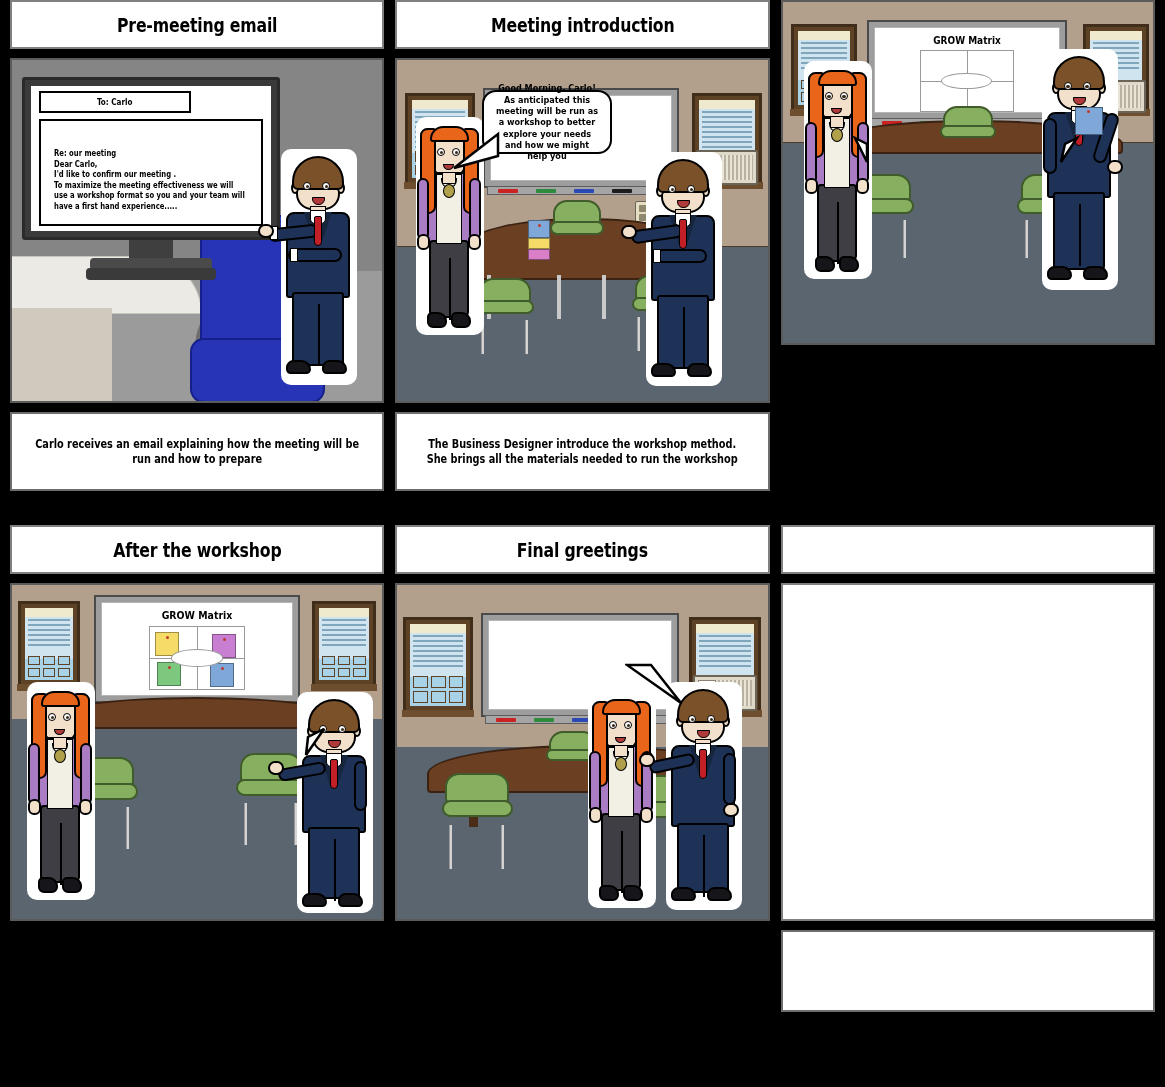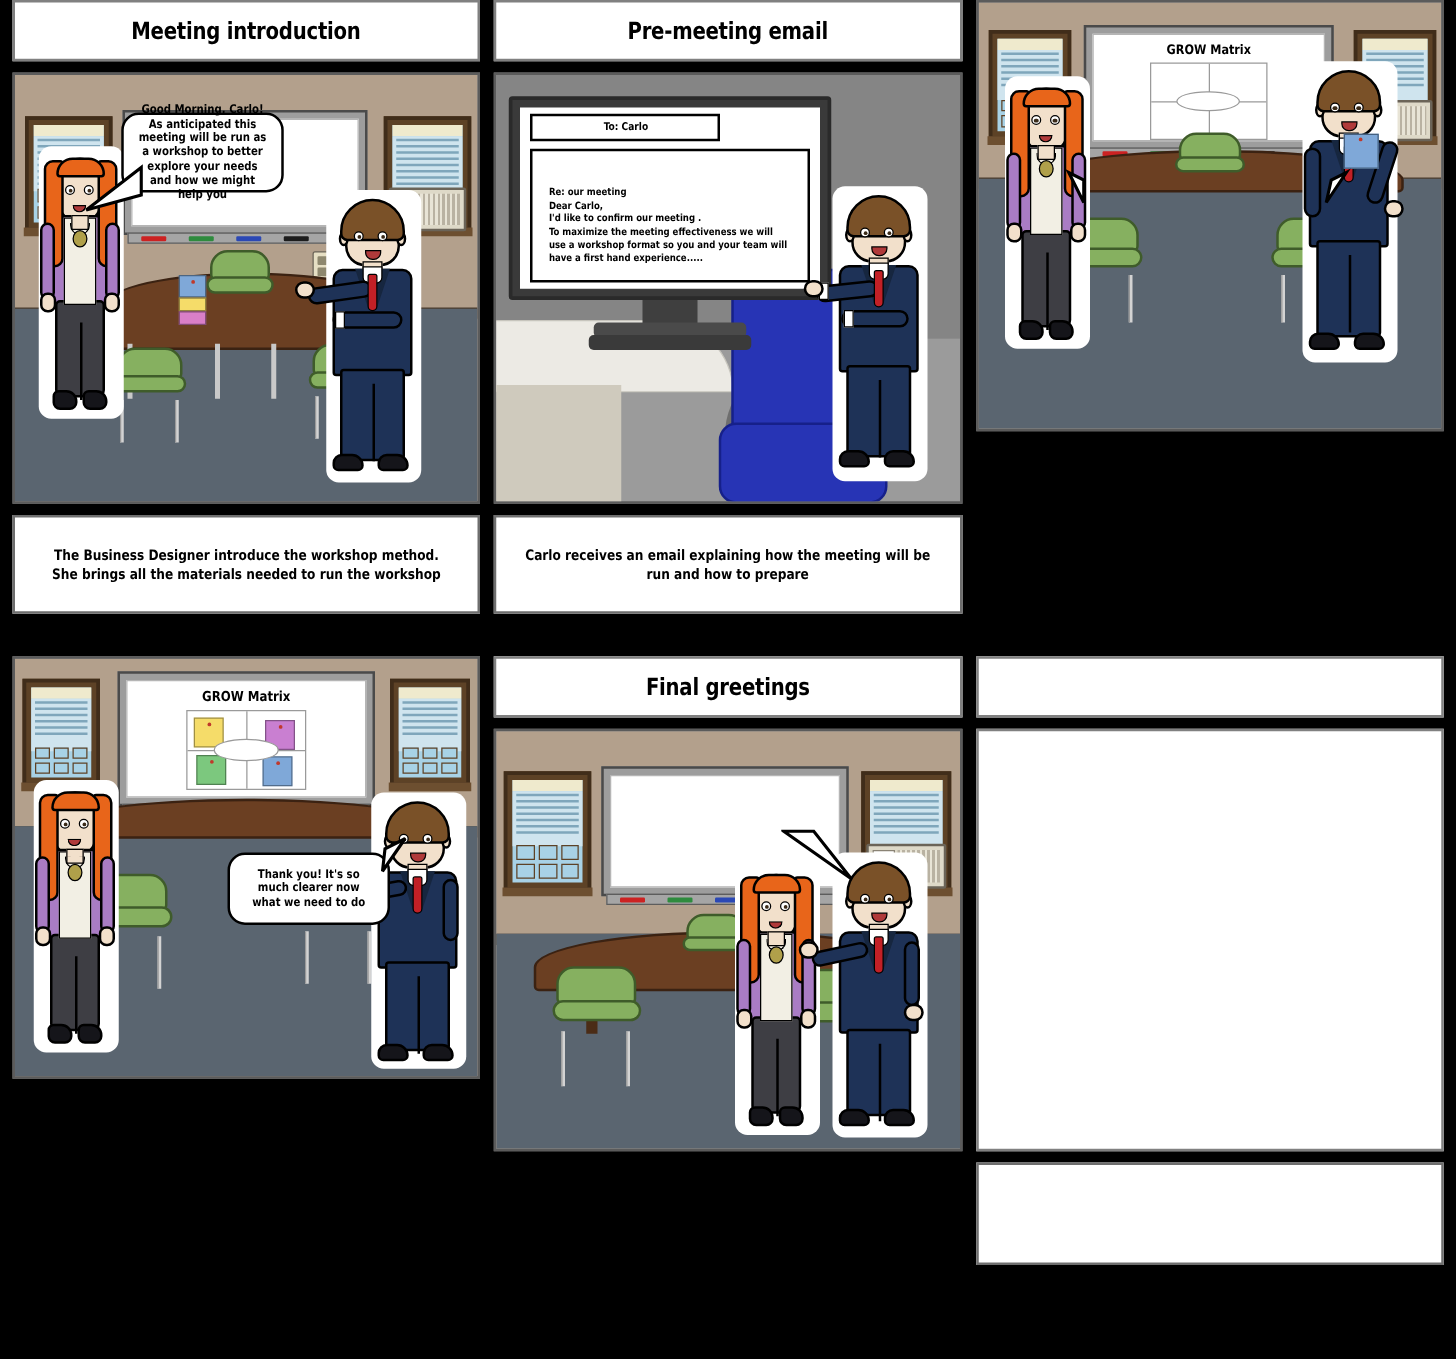--- a/index.html
+++ b/index.html
@@ -163,188 +163,20 @@
 </style>
 </head>
 <body>
 
 <div class="board">
 
   <div class="row row1">
 
     <div class="cell">
       <div class="title-bar">
-        <div class="title-txt">Meeting introduction</div>
-      </div>
-      <div class="scene">
-        <div class="room"></div>
-        <div class="baseboard" style="top:186px;"></div>
-        <div class="floor" style="height:154px;"></div>
-
-        <div class="window" style="left:8px;top:33px;width:70px;height:92px;">
-          <div class="win-inner">
-            <div class="blind-top"></div>
-            <div class="blind" style="top:9px;height:44px;padding:2px 3px;">
-              <div class="blind-slat"></div>
-                <div class="blind-slat"></div>
-                <div class="blind-slat"></div>
-              <div class="blind-slat"></div>
-                <div class="blind-slat"></div>
-                <div class="blind-slat"></div>
-              <div class="blind-slat"></div>
-                <div class="blind-slat"></div>
-            </div>
-            <div class="pane-grid">
-              <div class="pane"></div>
-                <div class="pane"></div>
-                <div class="pane"></div>
-              <div class="pane"></div>
-                <div class="pane"></div>
-                <div class="pane"></div>
-            </div>
-          </div>
-          <div class="sill"></div>
-        </div>
-
-        <div class="window" style="left:295px;top:33px;width:70px;height:92px;">
-          <div class="win-inner">
-            <div class="blind-top"></div>
-            <div class="blind" style="top:9px;height:44px;padding:2px 3px;">
-              <div class="blind-slat"></div>
-                <div class="blind-slat"></div>
-                <div class="blind-slat"></div>
-              <div class="blind-slat"></div>
-                <div class="blind-slat"></div>
-                <div class="blind-slat"></div>
-              <div class="blind-slat"></div>
-                <div class="blind-slat"></div>
-            </div>
-          </div>
-          <div class="sill"></div>
-        </div>
-        <div class="ac" style="left:299px;top:90px;width:62px;height:35px;">
-          <div class="ac-panel"></div>
-          <div class="ac-grill"></div>
-        </div>
-        <div class="outlet" style="left:238px;top:141px;">
-          <i style="top:3px;"></i>
-            <i style="top:12px;"></i>
-        </div>
-
-        <div class="whiteboard" style="left:86px;top:28px;width:196px;height:100px;">
-          <div class="wb-face"></div>
-          <div class="wb-tray">
-            <div class="marker" style="left:10px;background:#cc2222;"></div>
-            <div class="marker" style="left:48px;background:#2e8b3e;"></div>
-            <div class="marker" style="left:86px;background:#2b48b5;"></div>
-            <div class="marker" style="left:124px;background:#1c1c1c;"></div>
-          </div>
-        </div>
-
-        <div class="table" style="left:72px;top:158px;width:230px;height:62px;"></div>
-        <div class="tleg" style="left:90px;top:215px;height:44px;"></div>
-        <div class="tleg" style="left:160px;top:215px;height:44px;"></div>
-        <div class="tleg" style="left:205px;top:215px;height:44px;"></div>
-
-        <div class="chair" style="left:156px;top:140px;width:48px;height:46px;">
-          <div class="ch-back"></div>
-            <div class="ch-seat"></div>
-        </div>
-        <div class="chair" style="left:82px;top:218px;width:52px;height:48px;">
-          <div class="ch-back"></div>
-            <div class="ch-seat"></div>
-          <div class="ch-leg" style="left:2px;top:42px;height:34px;"></div>
-          <div class="ch-leg" style="left:46px;top:42px;height:34px;"></div>
-        </div>
-        <div class="chair" style="left:238px;top:215px;width:52px;height:48px;">
-          <div class="ch-back"></div>
-            <div class="ch-seat"></div>
-          <div class="ch-leg" style="left:2px;top:42px;height:34px;"></div>
-          <div class="ch-leg" style="left:46px;top:42px;height:34px;"></div>
-        </div>
-
-        <div class="pi-stack" style="left:131px;top:160px;width:22px;height:40px;">
-          <div style="top:0;height:18px;background:#7fa8d8;">
-              <span class="pin"></span>
-            </div>
-          <div style="top:18px;height:11px;background:#f5dc69;"></div>
-          <div style="top:29px;height:11px;background:#d97fc8;"></div>
-        </div>
-
-        <div class="person woman" style="left:22px;top:60px;width:62px;height:212px;">
-          <div class="halo"></div>
-          <div class="hair-back"></div>
-          <div class="face"></div>
-          <div class="bang"></div>
-          <div class="hair-l"></div>
-          <div class="hair-r"></div>
-          <div class="eye" style="left:18px;top:28px;">
-              <i></i>
-            </div>
-          <div class="eye" style="left:33px;top:28px;">
-              <i></i>
-            </div>
-          <div class="mouth" style="left:24px;top:44px;width:11px;height:6px;"></div>
-          <div class="neck"></div>
-          <div class="cardigan"></div>
-          <div class="shirt"></div>
-          <div class="chain"></div>
-          <div class="pendant"></div>
-          <div class="arm" style="left:-2px;"></div>
-          <div class="arm" style="left:50px;"></div>
-          <div class="hand" style="left:-2px;"></div>
-          <div class="hand" style="left:49px;"></div>
-          <div class="pants"></div>
-          <div class="boot" style="left:8px;"></div>
-          <div class="boot" style="left:32px;"></div>
-        </div>
-
-        <div class="person man" style="left:252px;top:95px;width:70px;height:228px;">
-          <div class="halo"></div>
-          <div class="hair"></div>
-          <div class="face"></div>
-          <div class="ear" style="left:7px;"></div>
-          <div class="ear" style="left:53px;"></div>
-          <div class="eye" style="left:19px;top:30px;">
-              <i></i>
-            </div>
-          <div class="eye" style="left:38px;top:30px;">
-              <i></i>
-            </div>
-          <div class="mouth" style="left:28px;top:45px;width:13px;height:8px;"></div>
-          <div class="neck"></div>
-          <div class="jacket"></div>
-          <div class="lapel-l"></div>
-          <div class="lapel-r"></div>
-          <div class="collar"></div>
-          <div class="tie"></div>
-          <div class="arm" style="left:-18px;top:72px;width:52px;height:14px;border-radius:8px;transform:rotate(-8deg);"></div>
-          <div class="hand" style="left:-28px;top:70px;"></div>
-          <div class="arm" style="left:2px;top:94px;width:56px;height:14px;border-radius:8px;"></div>
-          <div class="cuff" style="left:4px;top:94px;width:8px;height:14px;"></div>
-          <div class="trousers"></div>
-          <div class="shoe" style="left:2px;"></div>
-          <div class="shoe" style="left:38px;"></div>
-        </div>
-
-        <div class="bubble" style="left:85px;top:30px;width:130px;height:64px;">
-          <span style="white-space:pre-line;">Good Morning, Carlo!
-As anticipated this meeting will be run as a workshop to better explore your needs and how we might help you</span>
-        </div>
-        <svg class="tail" style="left:55px;top:70px;width:48px;height:42px;" viewBox="0 0 48 42">
-          <polygon points="46,4 46,26 2,38" fill="#fff" stroke="#000" stroke-width="2.5"></polygon>
-        </svg>
-      </div>
-      <div class="caption-box">
-        <div class="caption-txt">The Business Designer introduce the workshop method. She brings all the materials needed to run the workshop</div>
-      </div>
-    </div>
-
-    <div class="cell">
-      <div class="title-bar">
         <div class="title-txt">Pre-meeting email</div>
       </div>
       <div class="scene">
         <div class="office">
           <div class="office-wall-d"></div>
           <div class="office-floor"></div>
         </div>
 
         <div class="desk" style="left:-10px;top:196px;width:200px;height:58px;border-radius:0 60px 0 0;"></div>
         <div class="desk-front" style="left:-10px;top:248px;width:110px;height:100px;"></div>
@@ -398,113 +230,119 @@
           <div class="shoe" style="left:2px;"></div>
           <div class="shoe" style="left:38px;"></div>
         </div>
       </div>
       <div class="caption-box">
         <div class="caption-txt">Carlo receives an email explaining how the meeting will be run and how to prepare</div>
       </div>
     </div>
 
     <div class="cell">
+      <div class="title-bar">
+        <div class="title-txt">Meeting introduction</div>
+      </div>
       <div class="scene">
         <div class="room"></div>
-        <div class="baseboard" style="top:140px;"></div>
-        <div class="floor" style="height:200px;"></div>
-
-        <div class="window" style="left:8px;top:22px;width:66px;height:88px;">
+        <div class="baseboard" style="top:186px;"></div>
+        <div class="floor" style="height:154px;"></div>
+
+        <div class="window" style="left:8px;top:33px;width:70px;height:92px;">
           <div class="win-inner">
             <div class="blind-top"></div>
-            <div class="blind" style="top:9px;height:40px;padding:2px 3px;">
-              <div class="blind-slat"></div>
-                <div class="blind-slat"></div>
-                <div class="blind-slat"></div>
-              <div class="blind-slat"></div>
-                <div class="blind-slat"></div>
+            <div class="blind" style="top:9px;height:44px;padding:2px 3px;">
+              <div class="blind-slat"></div>
+                <div class="blind-slat"></div>
+                <div class="blind-slat"></div>
+              <div class="blind-slat"></div>
+                <div class="blind-slat"></div>
+                <div class="blind-slat"></div>
+              <div class="blind-slat"></div>
                 <div class="blind-slat"></div>
             </div>
             <div class="pane-grid">
               <div class="pane"></div>
                 <div class="pane"></div>
                 <div class="pane"></div>
               <div class="pane"></div>
                 <div class="pane"></div>
                 <div class="pane"></div>
             </div>
           </div>
           <div class="sill"></div>
         </div>
-        <div class="window" style="left:300px;top:22px;width:66px;height:88px;">
+
+        <div class="window" style="left:295px;top:33px;width:70px;height:92px;">
           <div class="win-inner">
             <div class="blind-top"></div>
-            <div class="blind" style="top:9px;height:40px;padding:2px 3px;">
-              <div class="blind-slat"></div>
-                <div class="blind-slat"></div>
-                <div class="blind-slat"></div>
-              <div class="blind-slat"></div>
-                <div class="blind-slat"></div>
+            <div class="blind" style="top:9px;height:44px;padding:2px 3px;">
+              <div class="blind-slat"></div>
+                <div class="blind-slat"></div>
+                <div class="blind-slat"></div>
+              <div class="blind-slat"></div>
+                <div class="blind-slat"></div>
+                <div class="blind-slat"></div>
+              <div class="blind-slat"></div>
                 <div class="blind-slat"></div>
             </div>
           </div>
           <div class="sill"></div>
         </div>
-        <div class="ac" style="left:303px;top:78px;width:60px;height:33px;">
+        <div class="ac" style="left:299px;top:90px;width:62px;height:35px;">
           <div class="ac-panel"></div>
           <div class="ac-grill"></div>
         </div>
-        <div class="outlet" style="left:245px;top:112px;">
+        <div class="outlet" style="left:238px;top:141px;">
           <i style="top:3px;"></i>
             <i style="top:12px;"></i>
         </div>
-        <div class="wall-note" style="left:292px;top:105px;width:28px;height:28px;">
-          <span class="pin" style="top:2px;"></span>
-        </div>
-
-        <div class="whiteboard" style="left:84px;top:18px;width:200px;height:100px;">
-          <div class="wb-face">
-            <div class="grow-wrap" style="left:0;right:0;top:6px;">
-              <div class="grow-title" style="font-size:10.5px;">GROW Matrix</div>
-              <div class="grow-grid" style="width:94px;height:62px;">
-                <div class="vline"></div>
-                  <div class="hline"></div>
-                <div class="grow-ell"></div>
-              </div>
-            </div>
-          </div>
+
+        <div class="whiteboard" style="left:86px;top:28px;width:196px;height:100px;">
+          <div class="wb-face"></div>
           <div class="wb-tray">
             <div class="marker" style="left:10px;background:#cc2222;"></div>
             <div class="marker" style="left:48px;background:#2e8b3e;"></div>
-            <div class="marker" style="left:88px;background:#2b48b5;"></div>
-            <div class="marker" style="left:128px;background:#1c1c1c;"></div>
-          </div>
-        </div>
-
-        <div class="table" style="left:40px;top:118px;width:300px;height:34px;border-radius:50% 50% 4px 4px / 70% 70% 4px 4px;"></div>
-        <div class="tleg wood" style="left:72px;top:148px;height:34px;"></div>
-
-        <div class="chair" style="left:160px;top:104px;width:50px;height:42px;">
-          <div class="ch-back"></div>
-            <div class="ch-seat"></div>
-        </div>
-        <div class="chair" style="left:72px;top:172px;width:56px;height:52px;">
-          <div class="ch-back"></div>
-            <div class="ch-seat"></div>
-          <div class="ch-leg" style="left:4px;top:46px;height:38px;"></div>
-          <div class="ch-leg" style="left:48px;top:46px;height:38px;"></div>
-        </div>
-        <div class="chair" style="left:238px;top:172px;width:56px;height:52px;">
-          <div class="ch-back"></div>
-            <div class="ch-seat"></div>
-          <div class="ch-leg" style="left:4px;top:46px;height:38px;"></div>
-          <div class="ch-leg" style="left:48px;top:46px;height:38px;"></div>
-        </div>
-
-        <div class="person woman" style="left:24px;top:62px;width:62px;height:212px;">
+            <div class="marker" style="left:86px;background:#2b48b5;"></div>
+            <div class="marker" style="left:124px;background:#1c1c1c;"></div>
+          </div>
+        </div>
+
+        <div class="table" style="left:72px;top:158px;width:230px;height:62px;"></div>
+        <div class="tleg" style="left:90px;top:215px;height:44px;"></div>
+        <div class="tleg" style="left:160px;top:215px;height:44px;"></div>
+        <div class="tleg" style="left:205px;top:215px;height:44px;"></div>
+
+        <div class="chair" style="left:156px;top:140px;width:48px;height:46px;">
+          <div class="ch-back"></div>
+            <div class="ch-seat"></div>
+        </div>
+        <div class="chair" style="left:82px;top:218px;width:52px;height:48px;">
+          <div class="ch-back"></div>
+            <div class="ch-seat"></div>
+          <div class="ch-leg" style="left:2px;top:42px;height:34px;"></div>
+          <div class="ch-leg" style="left:46px;top:42px;height:34px;"></div>
+        </div>
+        <div class="chair" style="left:238px;top:215px;width:52px;height:48px;">
+          <div class="ch-back"></div>
+            <div class="ch-seat"></div>
+          <div class="ch-leg" style="left:2px;top:42px;height:34px;"></div>
+          <div class="ch-leg" style="left:46px;top:42px;height:34px;"></div>
+        </div>
+
+        <div class="pi-stack" style="left:131px;top:160px;width:22px;height:40px;">
+          <div style="top:0;height:18px;background:#7fa8d8;">
+              <span class="pin"></span>
+            </div>
+          <div style="top:18px;height:11px;background:#f5dc69;"></div>
+          <div style="top:29px;height:11px;background:#d97fc8;"></div>
+        </div>
+
+        <div class="person woman" style="left:22px;top:60px;width:62px;height:212px;">
           <div class="halo"></div>
           <div class="hair-back"></div>
           <div class="face"></div>
           <div class="bang"></div>
           <div class="hair-l"></div>
           <div class="hair-r"></div>
           <div class="eye" style="left:18px;top:28px;">
               <i></i>
             </div>
           <div class="eye" style="left:33px;top:28px;">
@@ -518,20 +356,182 @@
           <div class="pendant"></div>
           <div class="arm" style="left:-2px;"></div>
           <div class="arm" style="left:50px;"></div>
           <div class="hand" style="left:-2px;"></div>
           <div class="hand" style="left:49px;"></div>
           <div class="pants"></div>
           <div class="boot" style="left:8px;"></div>
           <div class="boot" style="left:32px;"></div>
         </div>
 
+        <div class="person man" style="left:252px;top:95px;width:70px;height:228px;">
+          <div class="halo"></div>
+          <div class="hair"></div>
+          <div class="face"></div>
+          <div class="ear" style="left:7px;"></div>
+          <div class="ear" style="left:53px;"></div>
+          <div class="eye" style="left:19px;top:30px;">
+              <i></i>
+            </div>
+          <div class="eye" style="left:38px;top:30px;">
+              <i></i>
+            </div>
+          <div class="mouth" style="left:28px;top:45px;width:13px;height:8px;"></div>
+          <div class="neck"></div>
+          <div class="jacket"></div>
+          <div class="lapel-l"></div>
+          <div class="lapel-r"></div>
+          <div class="collar"></div>
+          <div class="tie"></div>
+          <div class="arm" style="left:-18px;top:72px;width:52px;height:14px;border-radius:8px;transform:rotate(-8deg);"></div>
+          <div class="hand" style="left:-28px;top:70px;"></div>
+          <div class="arm" style="left:2px;top:94px;width:56px;height:14px;border-radius:8px;"></div>
+          <div class="cuff" style="left:4px;top:94px;width:8px;height:14px;"></div>
+          <div class="trousers"></div>
+          <div class="shoe" style="left:2px;"></div>
+          <div class="shoe" style="left:38px;"></div>
+        </div>
+
+        <div class="bubble" style="left:85px;top:30px;width:130px;height:64px;">
+          <span style="white-space:pre-line;">Good Morning, Carlo!
+As anticipated this meeting will be run as a workshop to better explore your needs and how we might help you</span>
+        </div>
+        <svg class="tail" style="left:55px;top:70px;width:48px;height:42px;" viewBox="0 0 48 42">
+          <polygon points="46,4 46,26 2,38" fill="#fff" stroke="#000" stroke-width="2.5"></polygon>
+        </svg>
+      </div>
+      <div class="caption-box">
+        <div class="caption-txt">The Business Designer introduce the workshop method. She brings all the materials needed to run the workshop</div>
+      </div>
+    </div>
+
+    <div class="cell">
+      <div class="scene">
+        <div class="room"></div>
+        <div class="baseboard" style="top:140px;"></div>
+        <div class="floor" style="height:200px;"></div>
+
+        <div class="window" style="left:8px;top:22px;width:66px;height:88px;">
+          <div class="win-inner">
+            <div class="blind-top"></div>
+            <div class="blind" style="top:9px;height:40px;padding:2px 3px;">
+              <div class="blind-slat"></div>
+                <div class="blind-slat"></div>
+                <div class="blind-slat"></div>
+              <div class="blind-slat"></div>
+                <div class="blind-slat"></div>
+                <div class="blind-slat"></div>
+            </div>
+            <div class="pane-grid">
+              <div class="pane"></div>
+                <div class="pane"></div>
+                <div class="pane"></div>
+              <div class="pane"></div>
+                <div class="pane"></div>
+                <div class="pane"></div>
+            </div>
+          </div>
+          <div class="sill"></div>
+        </div>
+        <div class="window" style="left:300px;top:22px;width:66px;height:88px;">
+          <div class="win-inner">
+            <div class="blind-top"></div>
+            <div class="blind" style="top:9px;height:40px;padding:2px 3px;">
+              <div class="blind-slat"></div>
+                <div class="blind-slat"></div>
+                <div class="blind-slat"></div>
+              <div class="blind-slat"></div>
+                <div class="blind-slat"></div>
+                <div class="blind-slat"></div>
+            </div>
+          </div>
+          <div class="sill"></div>
+        </div>
+        <div class="ac" style="left:303px;top:78px;width:60px;height:33px;">
+          <div class="ac-panel"></div>
+          <div class="ac-grill"></div>
+        </div>
+        <div class="outlet" style="left:245px;top:112px;">
+          <i style="top:3px;"></i>
+            <i style="top:12px;"></i>
+        </div>
+        <div class="wall-note" style="left:292px;top:105px;width:28px;height:28px;">
+          <span class="pin" style="top:2px;"></span>
+        </div>
+
+        <div class="whiteboard" style="left:84px;top:18px;width:200px;height:100px;">
+          <div class="wb-face">
+            <div class="grow-wrap" style="left:0;right:0;top:6px;">
+              <div class="grow-title" style="font-size:10.5px;">GROW Matrix</div>
+              <div class="grow-grid" style="width:94px;height:62px;">
+                <div class="vline"></div>
+                  <div class="hline"></div>
+                <div class="grow-ell"></div>
+              </div>
+            </div>
+          </div>
+          <div class="wb-tray">
+            <div class="marker" style="left:10px;background:#cc2222;"></div>
+            <div class="marker" style="left:48px;background:#2e8b3e;"></div>
+            <div class="marker" style="left:88px;background:#2b48b5;"></div>
+            <div class="marker" style="left:128px;background:#1c1c1c;"></div>
+          </div>
+        </div>
+
+        <div class="table" style="left:40px;top:118px;width:300px;height:34px;border-radius:50% 50% 4px 4px / 70% 70% 4px 4px;"></div>
+        <div class="tleg wood" style="left:72px;top:148px;height:34px;"></div>
+
+        <div class="chair" style="left:160px;top:104px;width:50px;height:42px;">
+          <div class="ch-back"></div>
+            <div class="ch-seat"></div>
+        </div>
+        <div class="chair" style="left:72px;top:172px;width:56px;height:52px;">
+          <div class="ch-back"></div>
+            <div class="ch-seat"></div>
+          <div class="ch-leg" style="left:4px;top:46px;height:38px;"></div>
+          <div class="ch-leg" style="left:48px;top:46px;height:38px;"></div>
+        </div>
+        <div class="chair" style="left:238px;top:172px;width:56px;height:52px;">
+          <div class="ch-back"></div>
+            <div class="ch-seat"></div>
+          <div class="ch-leg" style="left:4px;top:46px;height:38px;"></div>
+          <div class="ch-leg" style="left:48px;top:46px;height:38px;"></div>
+        </div>
+
+        <div class="person woman" style="left:24px;top:62px;width:62px;height:212px;">
+          <div class="halo"></div>
+          <div class="hair-back"></div>
+          <div class="face"></div>
+          <div class="bang"></div>
+          <div class="hair-l"></div>
+          <div class="hair-r"></div>
+          <div class="eye" style="left:18px;top:28px;">
+              <i></i>
+            </div>
+          <div class="eye" style="left:33px;top:28px;">
+              <i></i>
+            </div>
+          <div class="mouth" style="left:24px;top:44px;width:11px;height:6px;"></div>
+          <div class="neck"></div>
+          <div class="cardigan"></div>
+          <div class="shirt"></div>
+          <div class="chain"></div>
+          <div class="pendant"></div>
+          <div class="arm" style="left:-2px;"></div>
+          <div class="arm" style="left:50px;"></div>
+          <div class="hand" style="left:-2px;"></div>
+          <div class="hand" style="left:49px;"></div>
+          <div class="pants"></div>
+          <div class="boot" style="left:8px;"></div>
+          <div class="boot" style="left:32px;"></div>
+        </div>
+
         <div class="person man" style="left:262px;top:50px;width:70px;height:235px;">
           <div class="halo"></div>
           <div class="hair"></div>
           <div class="face"></div>
           <div class="ear" style="left:7px;"></div>
           <div class="ear" style="left:53px;"></div>
           <div class="eye" style="left:19px;top:30px;">
               <i></i>
             </div>
           <div class="eye" style="left:38px;top:30px;">
@@ -559,20 +559,23 @@
         <svg class="tail" style="left:276px;top:130px;width:40px;height:34px;" viewBox="0 0 40 34">
           <polygon points="2,30 18,6 6,12" fill="#fff" stroke="#000" stroke-width="2.5"></polygon>
         </svg>
       </div>
     </div>
   </div>
 
   <div class="row row2">
 
     <div class="cell">
+      <div class="title-bar">
+        <div class="title-txt">After the workshop</div>
+      </div>
       <div class="scene">
         <div class="room"></div>
         <div class="baseboard" style="top:134px;"></div>
         <div class="floor" style="height:200px;"></div>
 
         <div class="window" style="left:6px;top:16px;width:62px;height:86px;">
           <div class="win-inner">
             <div class="blind-top"></div>
             <div class="blind" style="top:9px;height:42px;padding:2px 3px;">
               <div class="blind-slat"></div>
@@ -710,23 +713,20 @@
           <div class="collar"></div>
           <div class="tie"></div>
           <div class="arm" style="left:-22px;top:70px;width:48px;height:13px;border-radius:7px;transform:rotate(-10deg);"></div>
           <div class="hand" style="left:-32px;top:66px;"></div>
           <div class="arm" style="left:54px;top:66px;width:13px;height:50px;"></div>
           <div class="trousers" style="top:132px;height:72px;"></div>
           <div class="shoe" style="left:2px;top:198px;"></div>
           <div class="shoe" style="left:38px;top:198px;"></div>
         </div>
 
-        <div class="bubble" style="left:170px;top:155px;width:130px;height:58px;">
-          <span>Thank you! It's so much clearer now what we need to do</span>
-        </div>
         <svg class="tail" style="left:290px;top:140px;width:48px;height:36px;" viewBox="0 0 48 36">
           <polygon points="4,30 22,4 6,12" fill="#fff" stroke="#000" stroke-width="2.5"></polygon>
         </svg>
       </div>
     </div>
 
     <div class="cell">
       <div class="title-bar">
         <div class="title-txt">Final greetings</div>
       </div>

